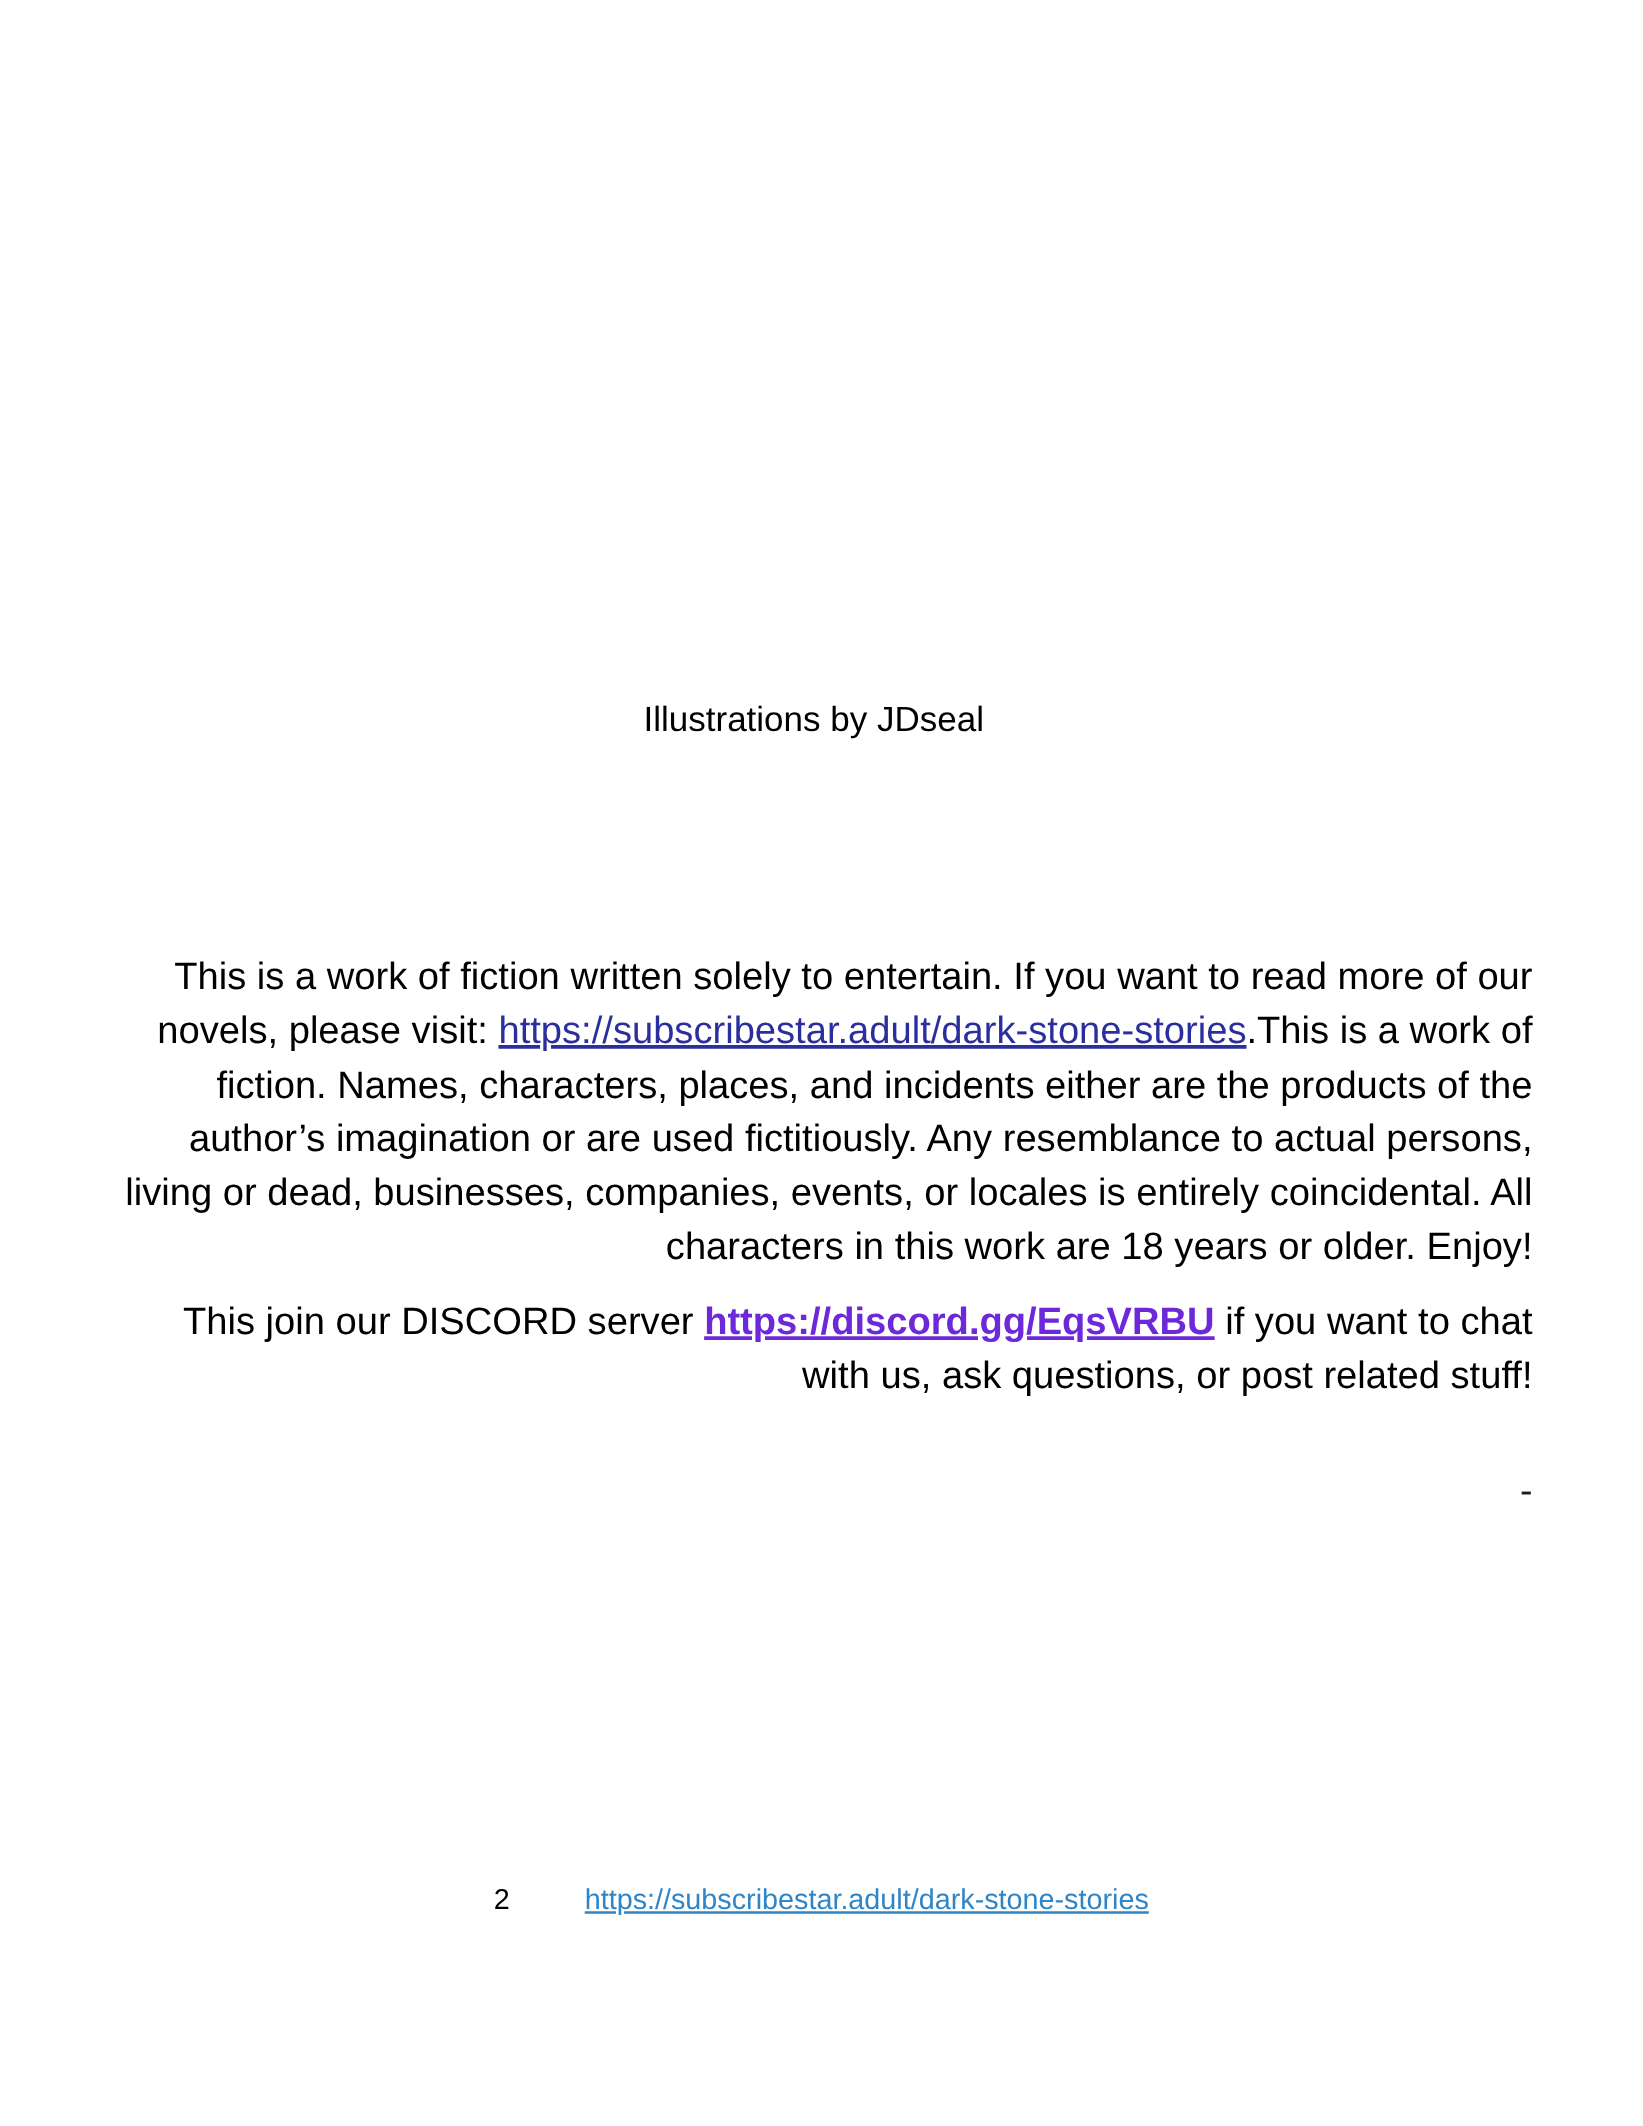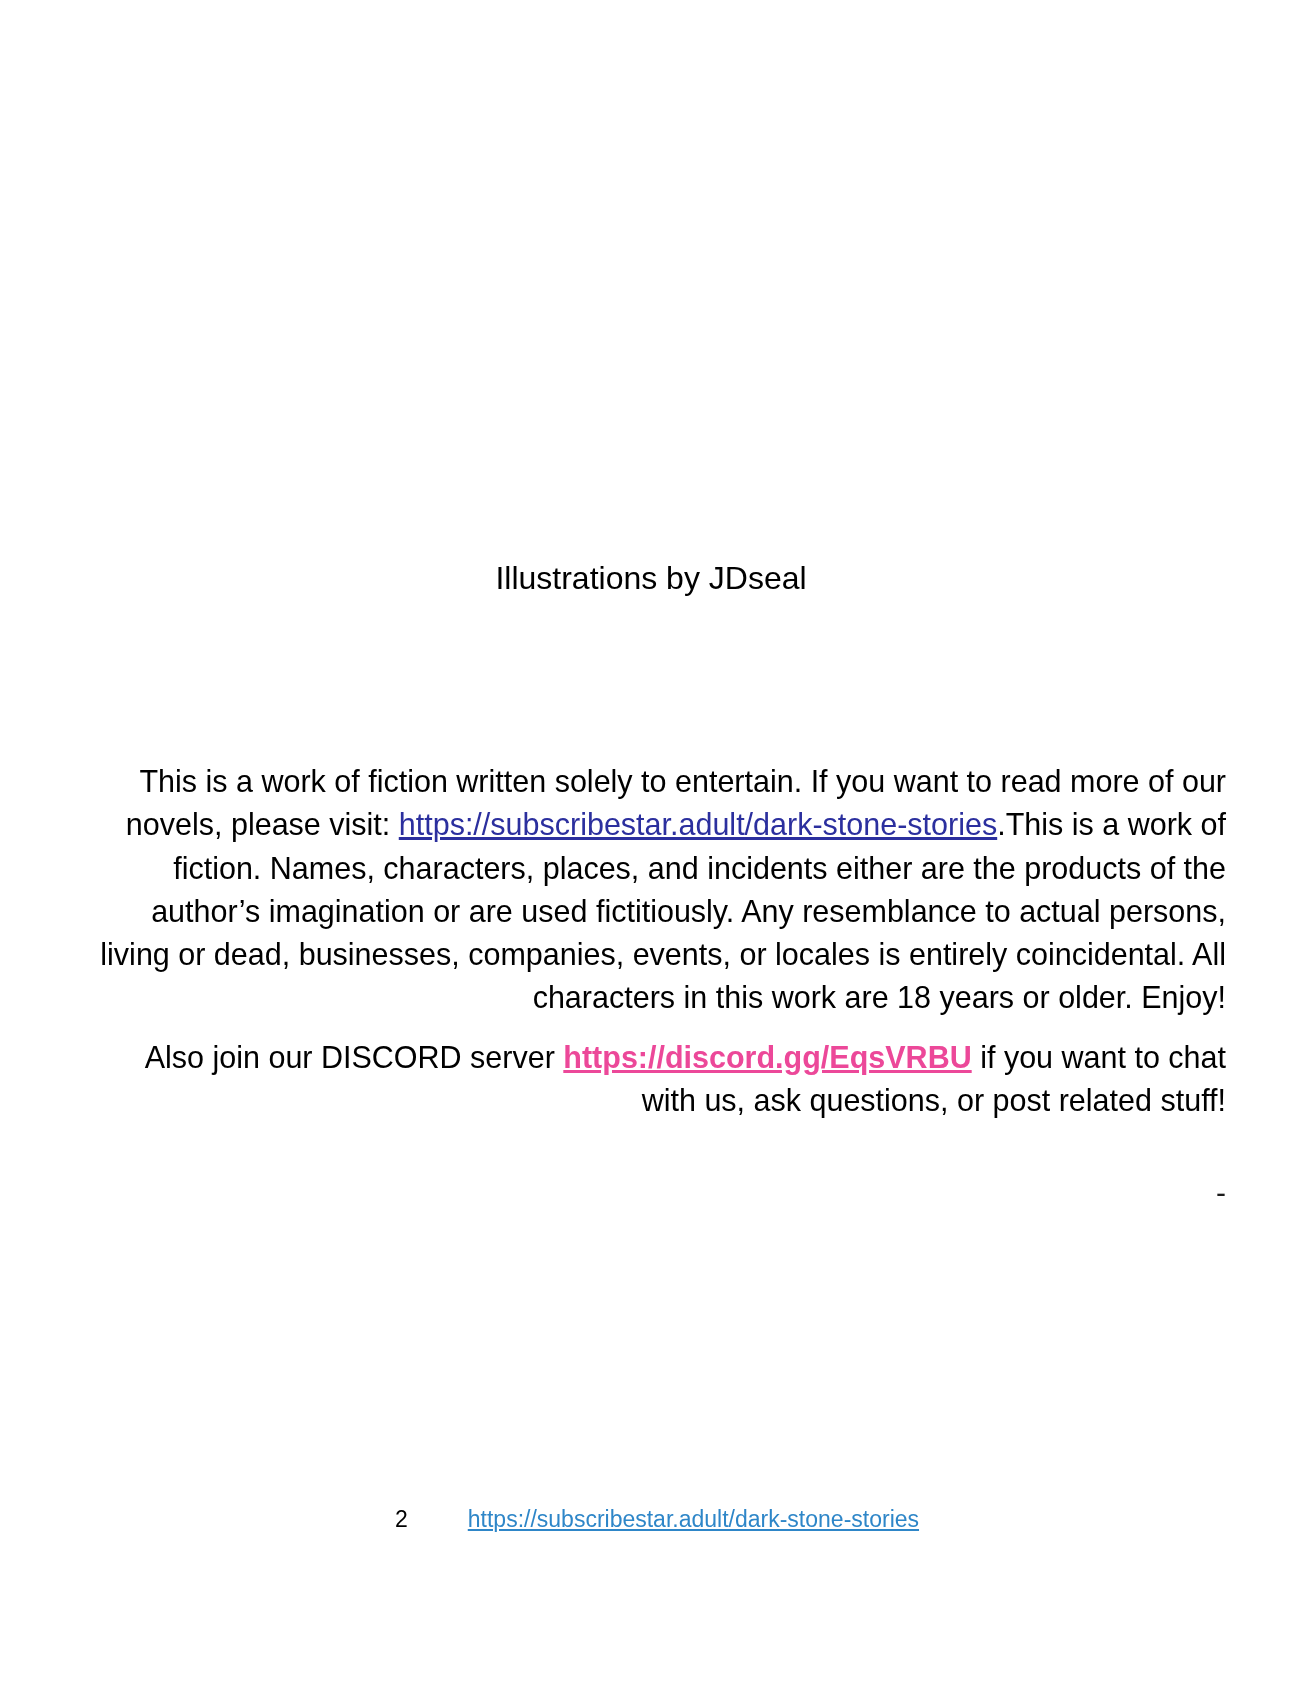--- a/index.html
+++ b/index.html
@@ -59,42 +59,42 @@
 
   
   .credits {
     position: absolute;
     top: 560px;
     left: 148px;
     right: 160px;
     display: flex;
     justify-content: center;
     gap: 150px;
-    font-size: 32px;
+    font-size: 28px;
   }
   .credits span { white-space: nowrap; }
 
   
   .body-block {
     position: absolute;
     top: 760px;
     left: 88px;
     width: 1138px;
     text-align: right;
     font-size: 30.5px;
     line-height: 1.42;
   }
   .body-block p { margin: 0 0 16px 0; }
 
   a.link {
     color: #2b2f9e;
     text-decoration: underline;
   }
   a.link-discord {
-    color: #ec4899;
+    color: #6d28d9;
     text-decoration: underline;
     font-weight: 600;
   }
 
   .dash-line {
     margin-top: 50px;
     font-size: 30px;
     color: #1b1b1b;
   }
 
@@ -123,21 +123,21 @@
 <div class="page">
 
 
   <div class="credits">
     <span>Illustrations by JDseal</span>
   </div>
 
   <div class="body-block">
     <p><span>This is a work of fiction written solely to entertain. If you want to read more of our novels, please visit: </span><a class="link" href="#">https://subscribestar.adult/dark-stone-stories</a><span>.This is a work of fiction. Names, characters, places, and incidents either are the products of the author’s imagination or are used fictitiously. Any resemblance to actual persons, living or dead, businesses, companies, events, or locales is entirely coincidental. All characters in this work are 18 years or older. Enjoy!</span></p>
 
-    <p><span>Also join our DISCORD server </span><a class="link-discord" href="#">https://discord.gg/EqsVRBU</a><span> if you want to chat with us, ask questions, or post related stuff!</span></p>
+    <p><span>This join our DISCORD server </span><a class="link-discord" href="#">https://discord.gg/EqsVRBU</a><span> if you want to chat with us, ask questions, or post related stuff!</span></p>
 
     <div class="dash-line">-</div>
   </div>
 
   <div class="footer">
     <span class="page-num">2</span>
     <a href="#">https://subscribestar.adult/dark-stone-stories </a>
   </div>
 
 </div>

